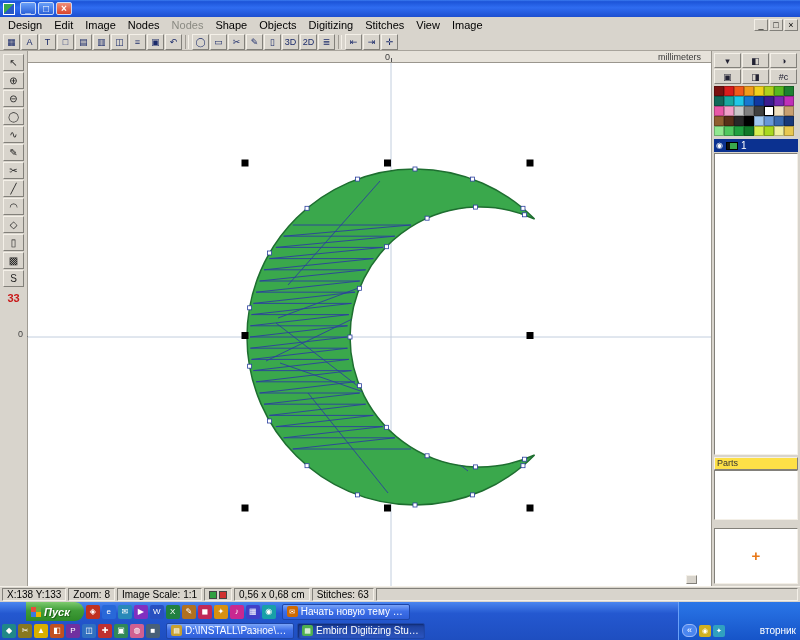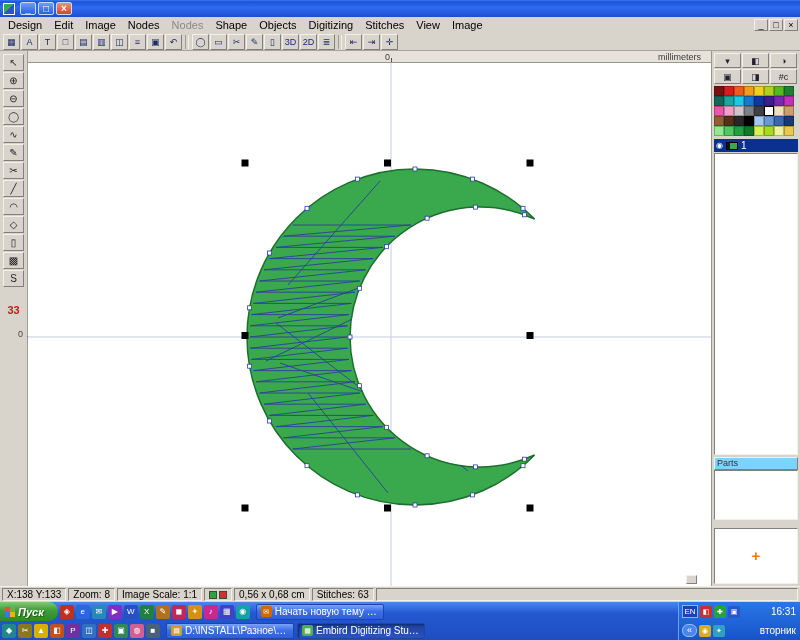--- a/index.html
+++ b/index.html
@@ -28,21 +28,21 @@
   .toolbar { height:18px; background:#d8d4cc; border-bottom:1px solid #a8a49c; display:flex; align-items:center; padding-left:3px; gap:1px; }
   .tb-btn { width:17px; height:16px; display:inline-flex; align-items:center; justify-content:center;
     font-size:9px; color:#1a2a6a; background:#d8d4cc; border:1px solid; border-color:#f4f0e8 #82807a #82807a #f4f0e8; }
   .tb-sep { width:4px; height:14px; border-left:1px solid #a09c94; border-right:1px solid #f4f0e8; margin:0 2px; }
 
   
   .left-tools { position:absolute; left:0; top:51px; width:28px; height:535px; background:#d8d4cc;
     border-right:1px solid #a09c94; display:flex; flex-direction:column; align-items:center; padding-top:3px; }
   .lt-btn { width:21px; height:17px; margin-bottom:1px; display:flex; align-items:center; justify-content:center;
     font-size:10px; color:#222; background:#d8d4cc; border:1px solid; border-color:#f4f0e8 #82807a #82807a #f4f0e8; }
-  .lt-counter { color:#c81818; font-weight:bold; margin-top:16px; font-size:11px; }
+  .lt-counter { color:#c81818; font-weight:bold; margin-top:4px; font-size:11px; }
   .origin-label { position:absolute; left:18px; top:329px; font-size:9px; color:#444; }
   .origin-tick { position:absolute; left:27px; top:336px; width:6px; height:1px; background:#777; }
 
   
   .ruler { position:absolute; left:28px; top:51px; width:683px; height:12px; background:#e6e2da;
     border-bottom:1px solid #9a968e; font-size:9px; color:#3a3a3a; }
   .ruler-zero { position:absolute; left:357px; top:1px; }
   .ruler-tick { position:absolute; left:363px; bottom:0; width:1px; height:4px; background:#555; }
   .ruler-units { position:absolute; right:10px; top:1px; }
 
@@ -58,21 +58,21 @@
   .rp-btn { width:27px; height:15px; display:inline-flex; align-items:center; justify-content:center; font-size:9px;
     color:#223; background:#d8d4cc; border:1px solid; border-color:#f4f0e8 #82807a #82807a #f4f0e8; }
   .palette { margin-top:2px; display:grid; grid-template-columns:repeat(8,10px); }
   .pal-cell { width:10px; height:10px; border:1px solid rgba(0,0,0,0.25); cursor:default; }
   .pal-cell.sel { border:1px solid #000; box-shadow:inset 0 0 0 1px #fff; }
   .object-row { margin-top:3px; height:13px; background:#0b3190; color:#fff; display:flex; align-items:center; gap:3px;
     padding:0 2px; font-size:10px; }
   .obj-eye { font-size:8px; }
   .obj-chip { width:12px; height:8px; background:linear-gradient(90deg,#111 0 30%,#3aa84c 30%); border:1px solid #000; }
   .rp-list { flex:1; margin-top:1px; background:#fff; border:1px solid; border-color:#82807a #f4f0e8 #f4f0e8 #82807a; }
-  .parts-strip { margin-top:2px; height:13px; background:#7dd3fc; border:1px solid; border-color:#f4f0e8 #82807a #82807a #f4f0e8;
+  .parts-strip { margin-top:2px; height:13px; background:#fde047; border:1px solid; border-color:#f4f0e8 #82807a #82807a #f4f0e8;
     font-size:9px; padding-left:2px; color:#333; line-height:11px; }
   .parts-area { height:50px; background:#fff; border:1px solid; border-color:#82807a #f4f0e8 #f4f0e8 #82807a; }
   .rp-gap { height:8px; }
   .preview-pane { height:56px; background:#fff; border:1px solid; border-color:#82807a #f4f0e8 #f4f0e8 #82807a; position:relative; }
   .preview-plus { position:absolute; left:50%; top:50%; transform:translate(-50%,-55%); color:#e87818; font-size:15px; font-weight:bold; }
 
   
   .statusbar { position:absolute; left:0; top:586px; width:800px; height:16px; background:#d8d4cc;
     border-top:1px solid #f4f0e8; display:flex; gap:2px; padding:1px 2px; font-size:10px; align-items:center; }
   .sb-panel { height:13px; line-height:11px; padding:0 4px; border:1px solid; border-color:#82807a #f4f0e8 #f4f0e8 #82807a; white-space:nowrap; }
@@ -80,21 +80,21 @@
   .sb-chip { width:8px; height:8px; border:1px solid #444; }
   .sb-fill { flex:1; }
 
   
   .taskbar { position:absolute; left:0; top:602px; width:800px; height:38px;
     background:linear-gradient(180deg,#4a86f0,#2458d0 30%,#1e4ec0); }
   .tb-row { position:absolute; left:0; height:19px; display:flex; align-items:center; gap:2px; }
   .tb-row1 { top:0; width:678px; }
   .tb-row2 { top:19px; width:678px; padding-left:2px; }
   .start-btn { height:19px; padding:0 14px 0 5px; display:flex; align-items:center; gap:3px; color:#fff; font-weight:bold; font-style:italic;
-    font-size:11px; background:linear-gradient(180deg,#7ecb6f,#3f9c38 45%,#2f8a28); border-radius:0 9px 9px 0; text-shadow:1px 1px 1px #1a5a14; }
+    font-size:11px; background:linear-gradient(180deg,#7ecb6f,#3f9c38 45%,#2f8a28); border-radius:0 9px 9px 0; text-shadow:1px 1px 1px #1a5a14;margin-left:26px; }
   .start-logo { width:10px; height:10px; display:grid; grid-template-columns:5px 5px; }
   .start-logo span:nth-child(1){background:#e84c3c} .start-logo span:nth-child(2){background:#68b044}
   .start-logo span:nth-child(3){background:#3a7ae0} .start-logo span:nth-child(4){background:#f0b400}
   .ql-icon { width:14px; height:14px; border-radius:2px; color:#fff; font-size:8px; display:inline-flex; align-items:center; justify-content:center; }
   .task-btn { height:16px; flex:0 0 128px; display:flex; align-items:center; gap:3px; padding:0 4px; color:#fff; font-size:10px;
     background:linear-gradient(180deg,#7aa4f8,#3d6fe8 45%,#2f5fd8); border:1px solid #1e46a8; border-radius:2px;
     overflow:hidden; white-space:nowrap; }
   .task-btn.active { background:linear-gradient(180deg,#1c3f9a,#2c55c0); box-shadow:inset 1px 1px 2px #102a70; }
   .task-icon { width:11px; height:11px; border-radius:2px; font-size:7px; color:#fff; display:inline-flex; align-items:center; justify-content:center; flex:none; }
   .task-label { overflow:hidden; text-overflow:ellipsis; }
@@ -379,29 +379,20 @@
      <span class="task-icon" style="background:#c8a030">▤</span>
      <span class="task-label">D:\INSTALL\Разное\Embird</span>
    </span>
         <span class="task-btn active">
      <span class="task-icon" style="background:#50b050">▦</span>
      <span class="task-label">Embird Digitizing Stud...</span>
    </span>
       </span>
   </div>
   <div class="sys-tray">
-    <div class="tray-row">
-      <span class="lang-badge">EN</span>
-      <span id="tray1" style="display:flex;gap:2px">
-          <span class="tray-icon" style="background:#c83030">◧</span>
-          <span class="tray-icon" style="background:#28a040">✚</span>
-          <span class="tray-icon" style="background:#2858c8">▣</span>
-        </span>
-      <span class="tray-time">16:31</span>
-    </div>
     <div class="tray-row tray-row2">
       <span class="tray-chevron">«</span>
       <span id="tray2" style="display:flex;gap:2px">
           <span class="tray-icon" style="background:#d0b020">◉</span>
           <span class="tray-icon" style="background:#30a0c0">✦</span>
         </span>
       <span class="tray-time">вторник</span>
     </div>
   </div>
 </div>

